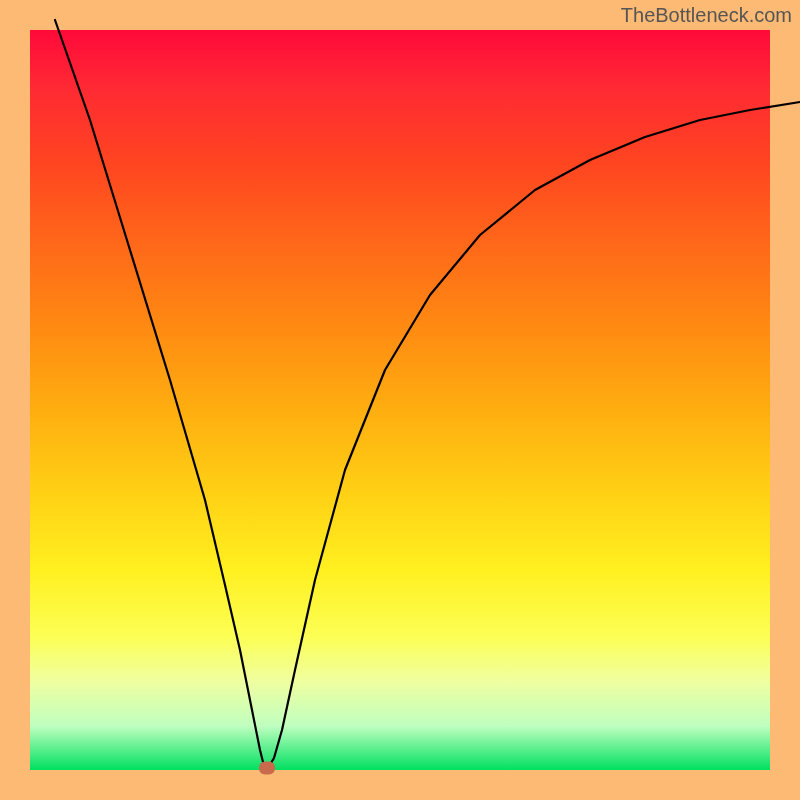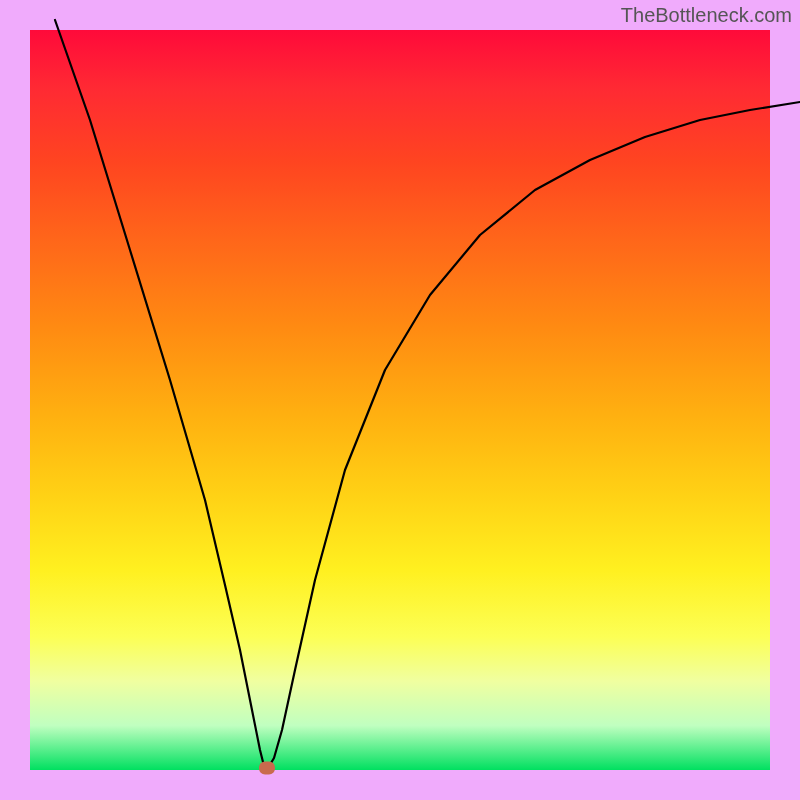--- a/index.html
+++ b/index.html
@@ -1,17 +1,17 @@
 <!DOCTYPE html>
 <html><head>
 <meta charset="utf-8">
 <style>
   * { margin: 0; padding: 0; box-sizing: border-box; }
   body { width: 800px; height: 800px; overflow: hidden; font-family: Arial, sans-serif; }
-  .container { width: 800px; height: 800px; position: relative; background: #f0abfc; }
+  .container { width: 800px; height: 800px; position: relative; background: #fdba74; }
   .watermark {
     position: absolute;
     top: 4px;
     right: 8px;
     color: #555;
     font-size: 20px;
     font-weight: 500;
     z-index: 10;
   }
   .plot-area {

